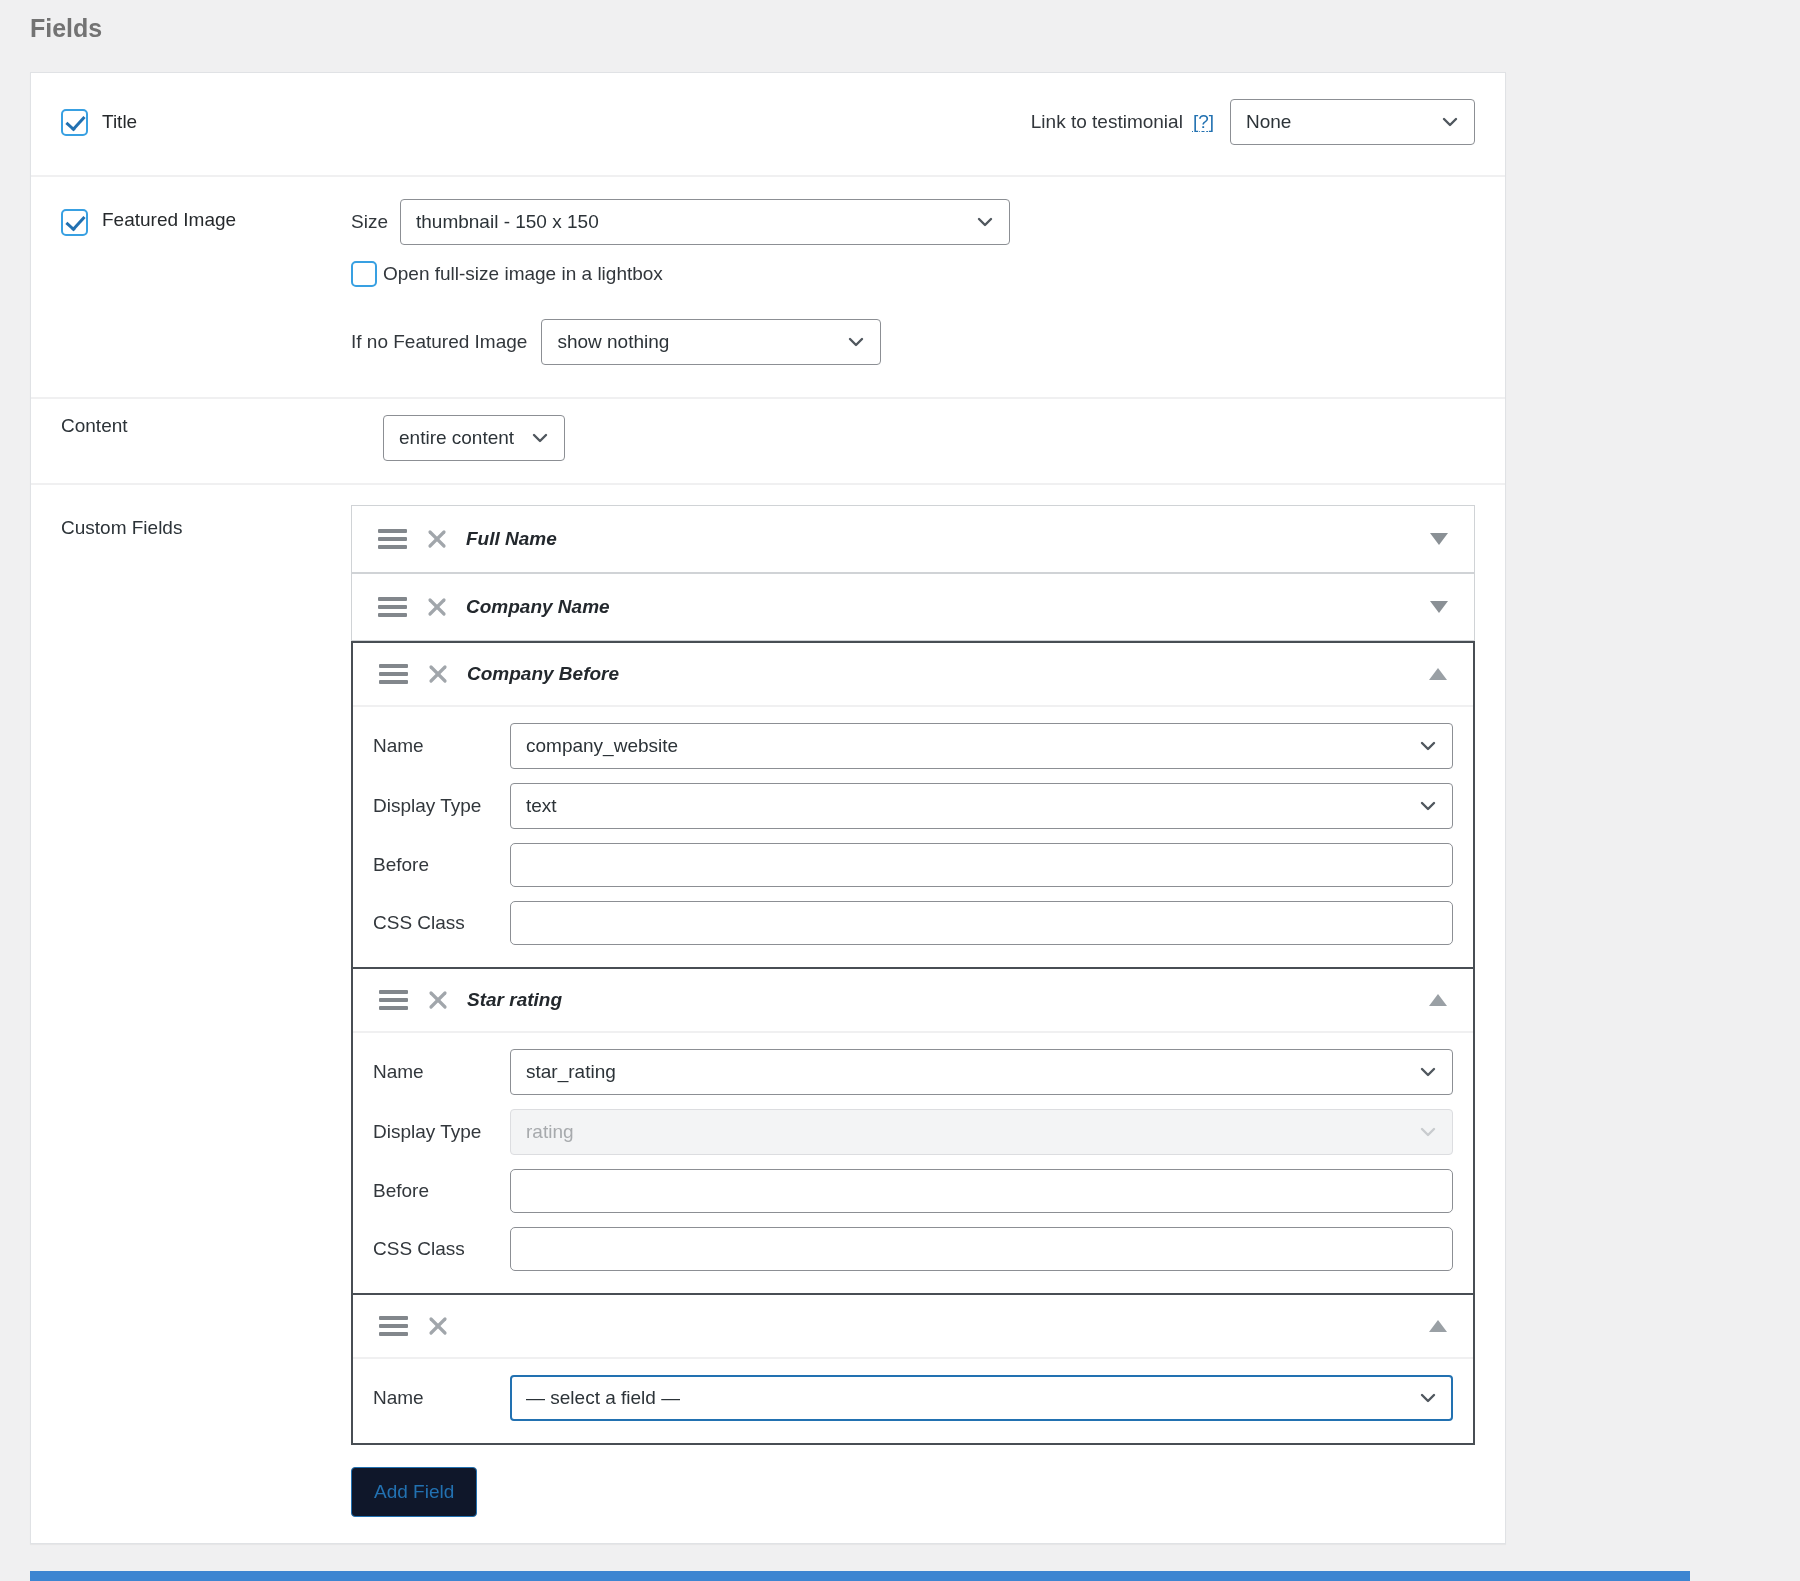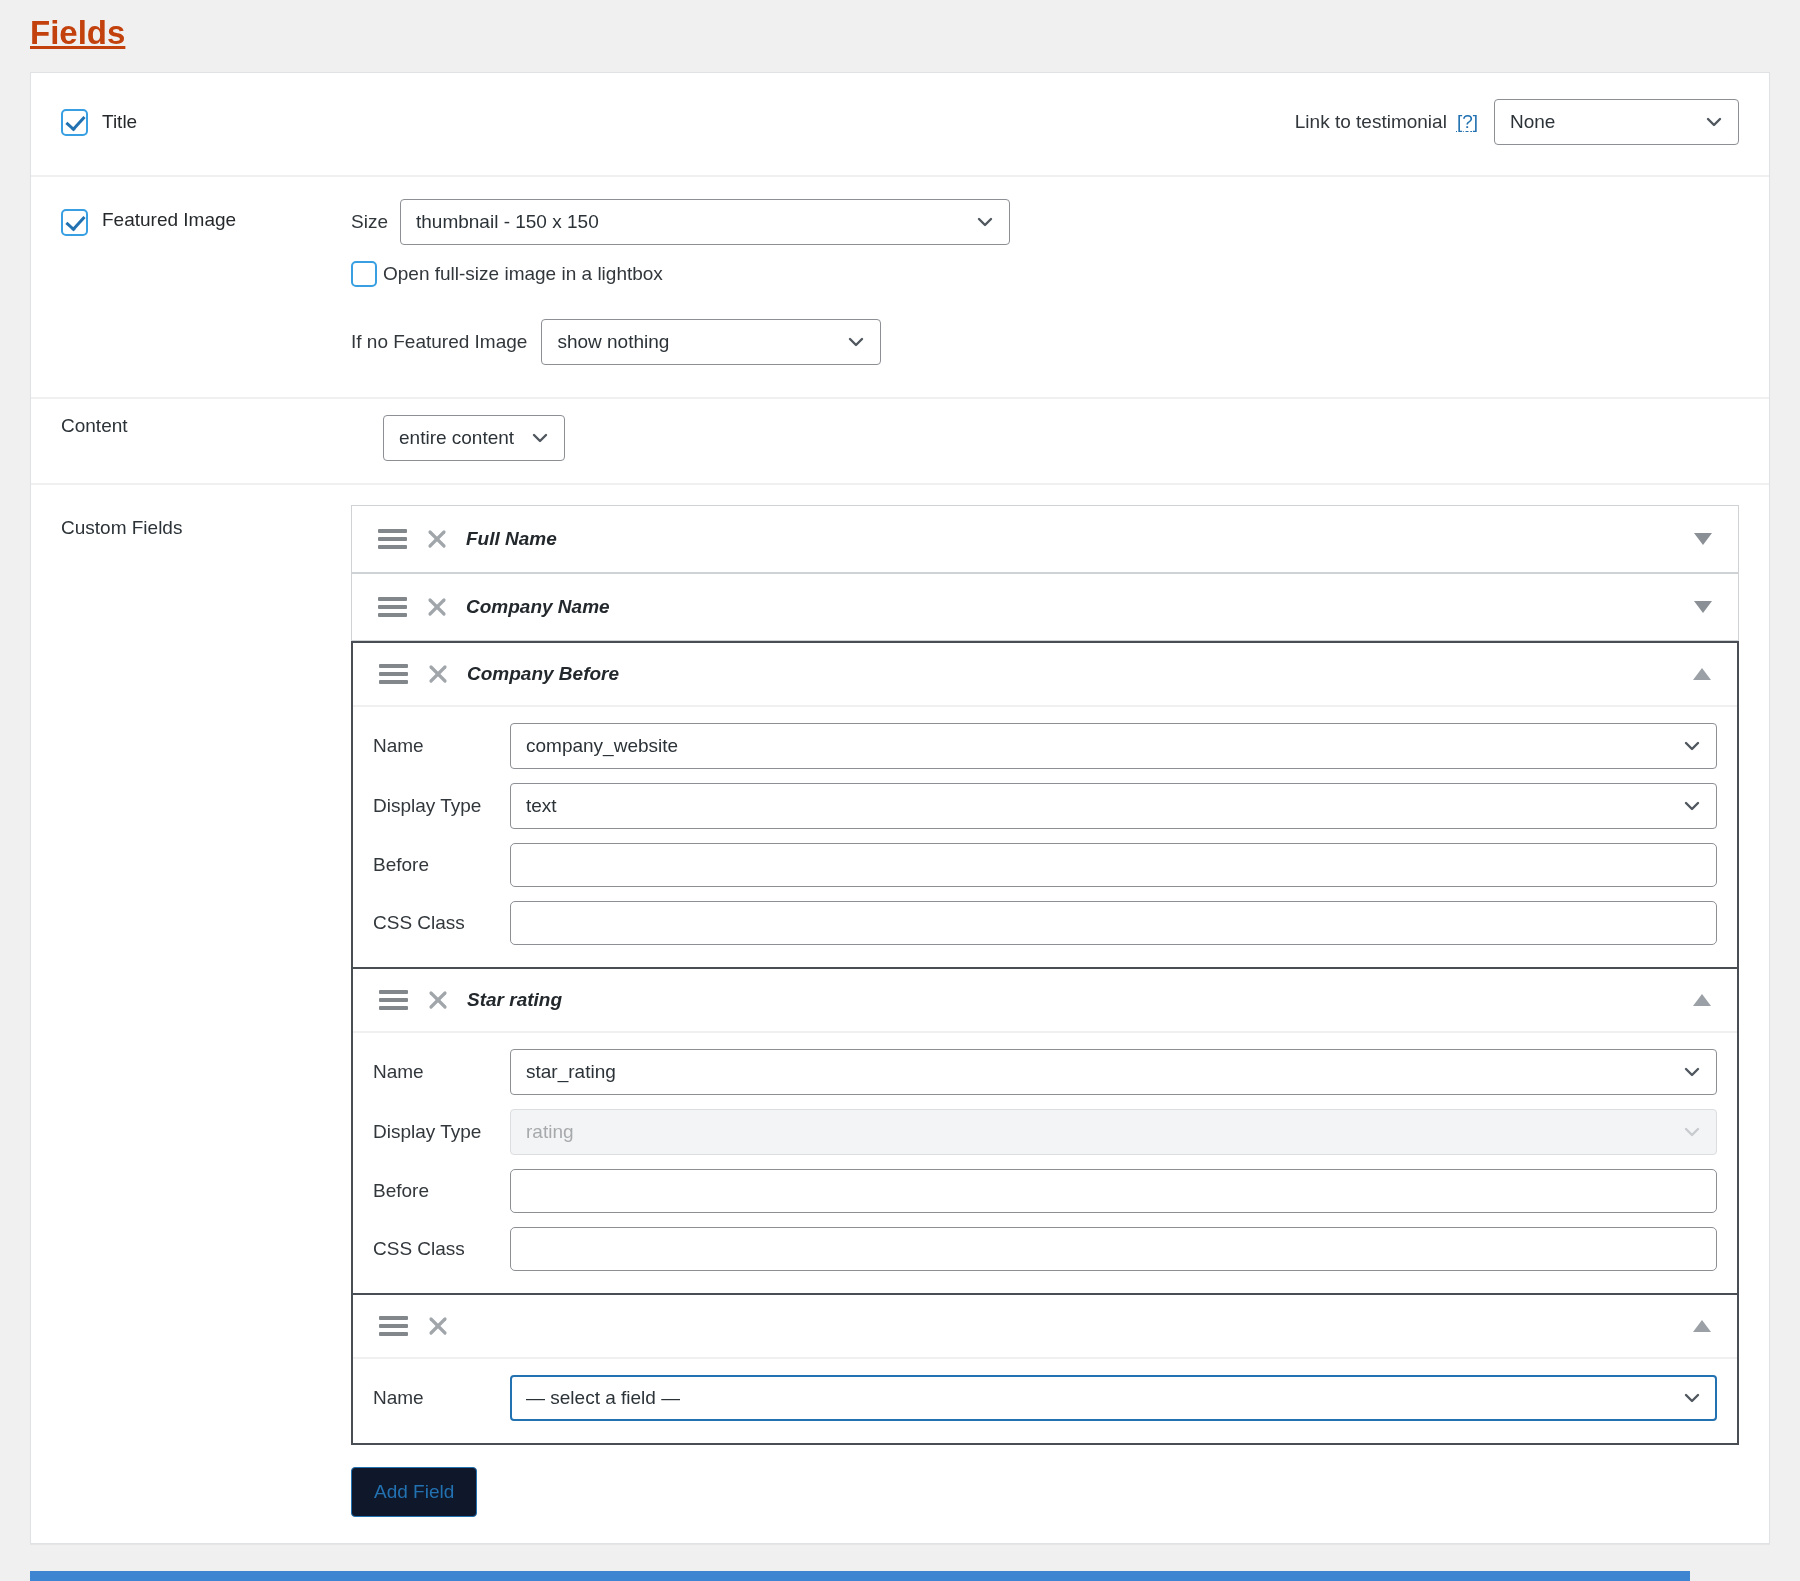--- a/index.html
+++ b/index.html
@@ -6,25 +6,25 @@
   html,body { width: 1800px; height: 1581px; }
   body {
     position: relative;
     background: #f0f0f1;
     font-family: "Liberation Sans", sans-serif;
     color: #2c3338;
     overflow: hidden;
   }
   .page-title {
     position: absolute; left: 30px; top: 14px;
-    font-size: 33px; font-weight: 700; color: #c2410c; text-decoration: underline;
+    font-size: 25px; font-weight: 700; color: #737373;
   }
   .panel {
     position: absolute; left: 30px; top: 72px;
-    width: 1740px; height: 1472px;
+    width: 1476px; height: 1472px;
     background: #ffffff;
     border: 1px solid #e0e2e5;
     box-shadow: 0 1px 1px rgba(0,0,0,.04);
   }
   .panel-row { display: flex; border-bottom: 2px solid #f0f0f1; }
   .panel-row:last-child { border-bottom: none; }
   .label-cell { width: 290px; flex: 0 0 290px; font-size: 19px; color: #2c3338; }
   .control-cell { flex: 1; }
 
   

